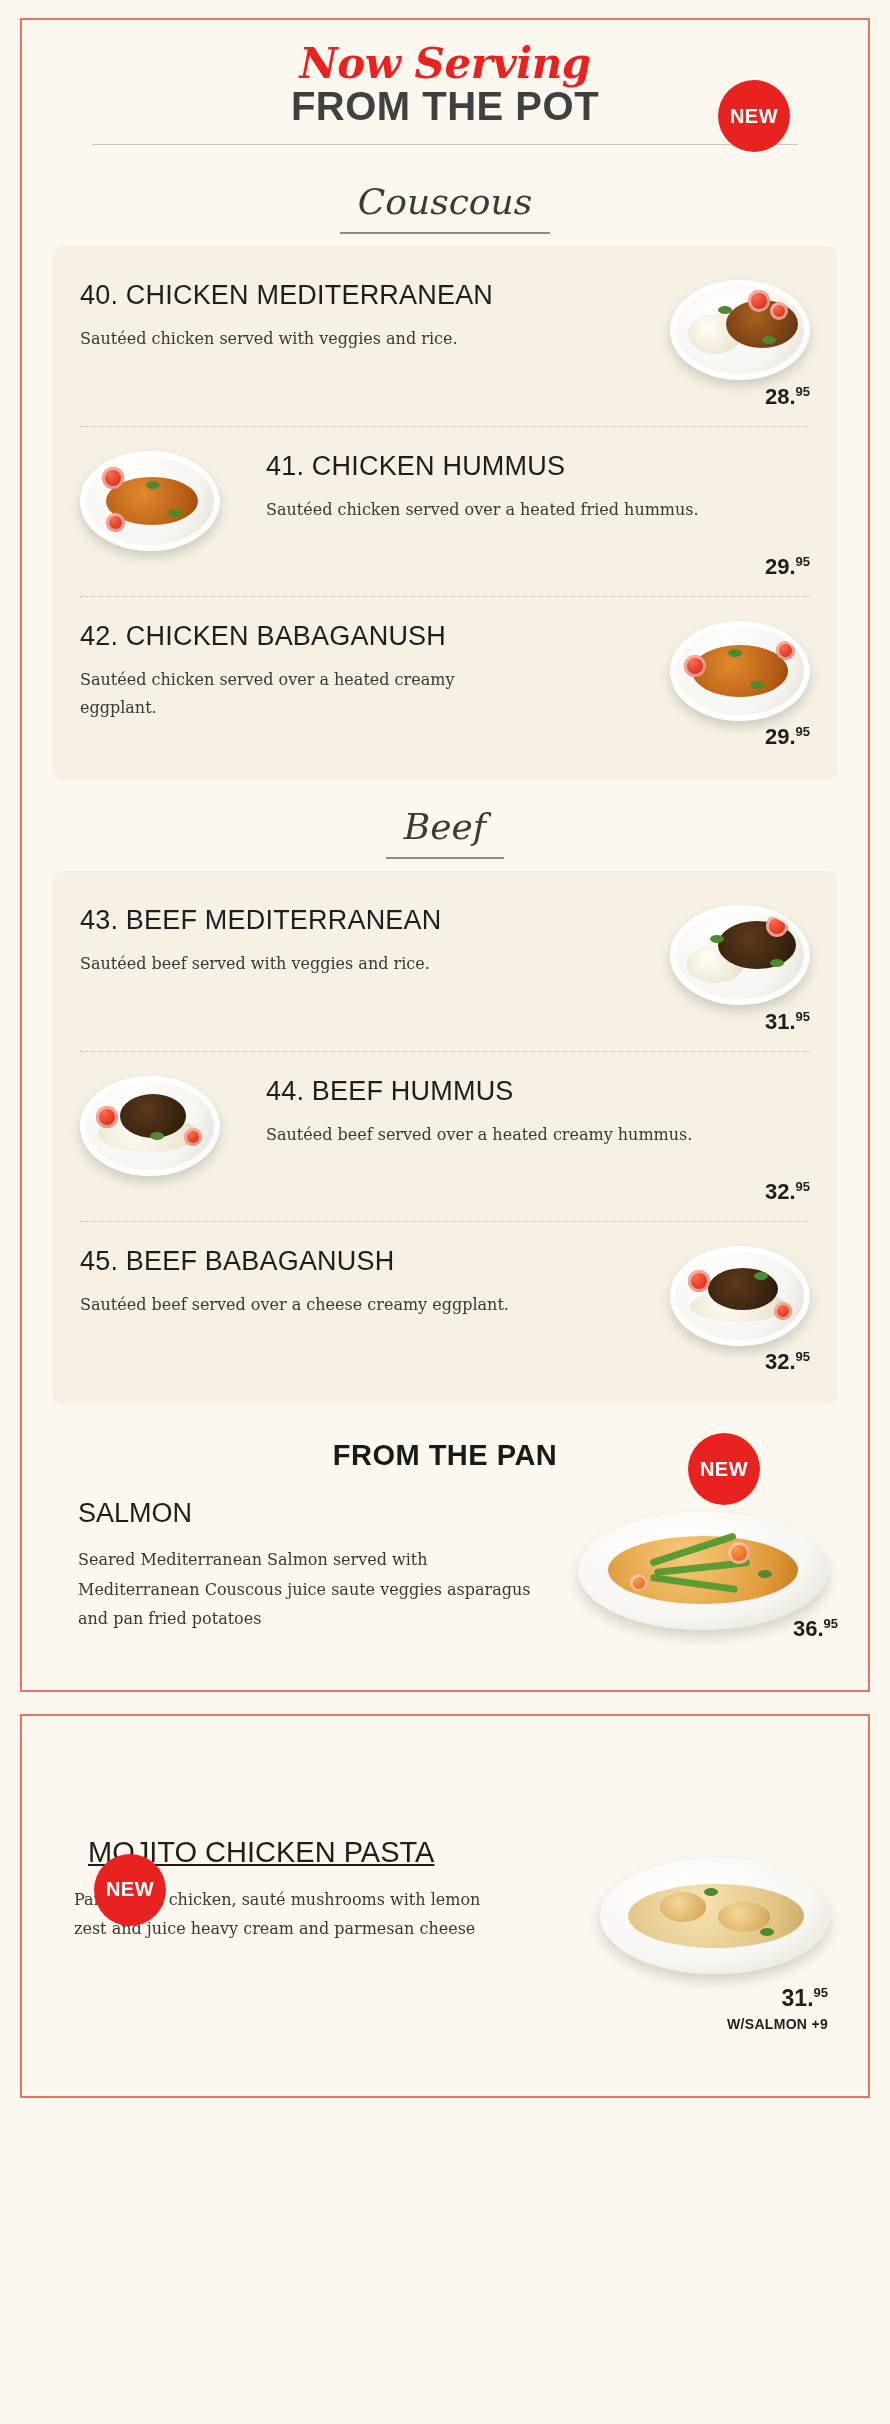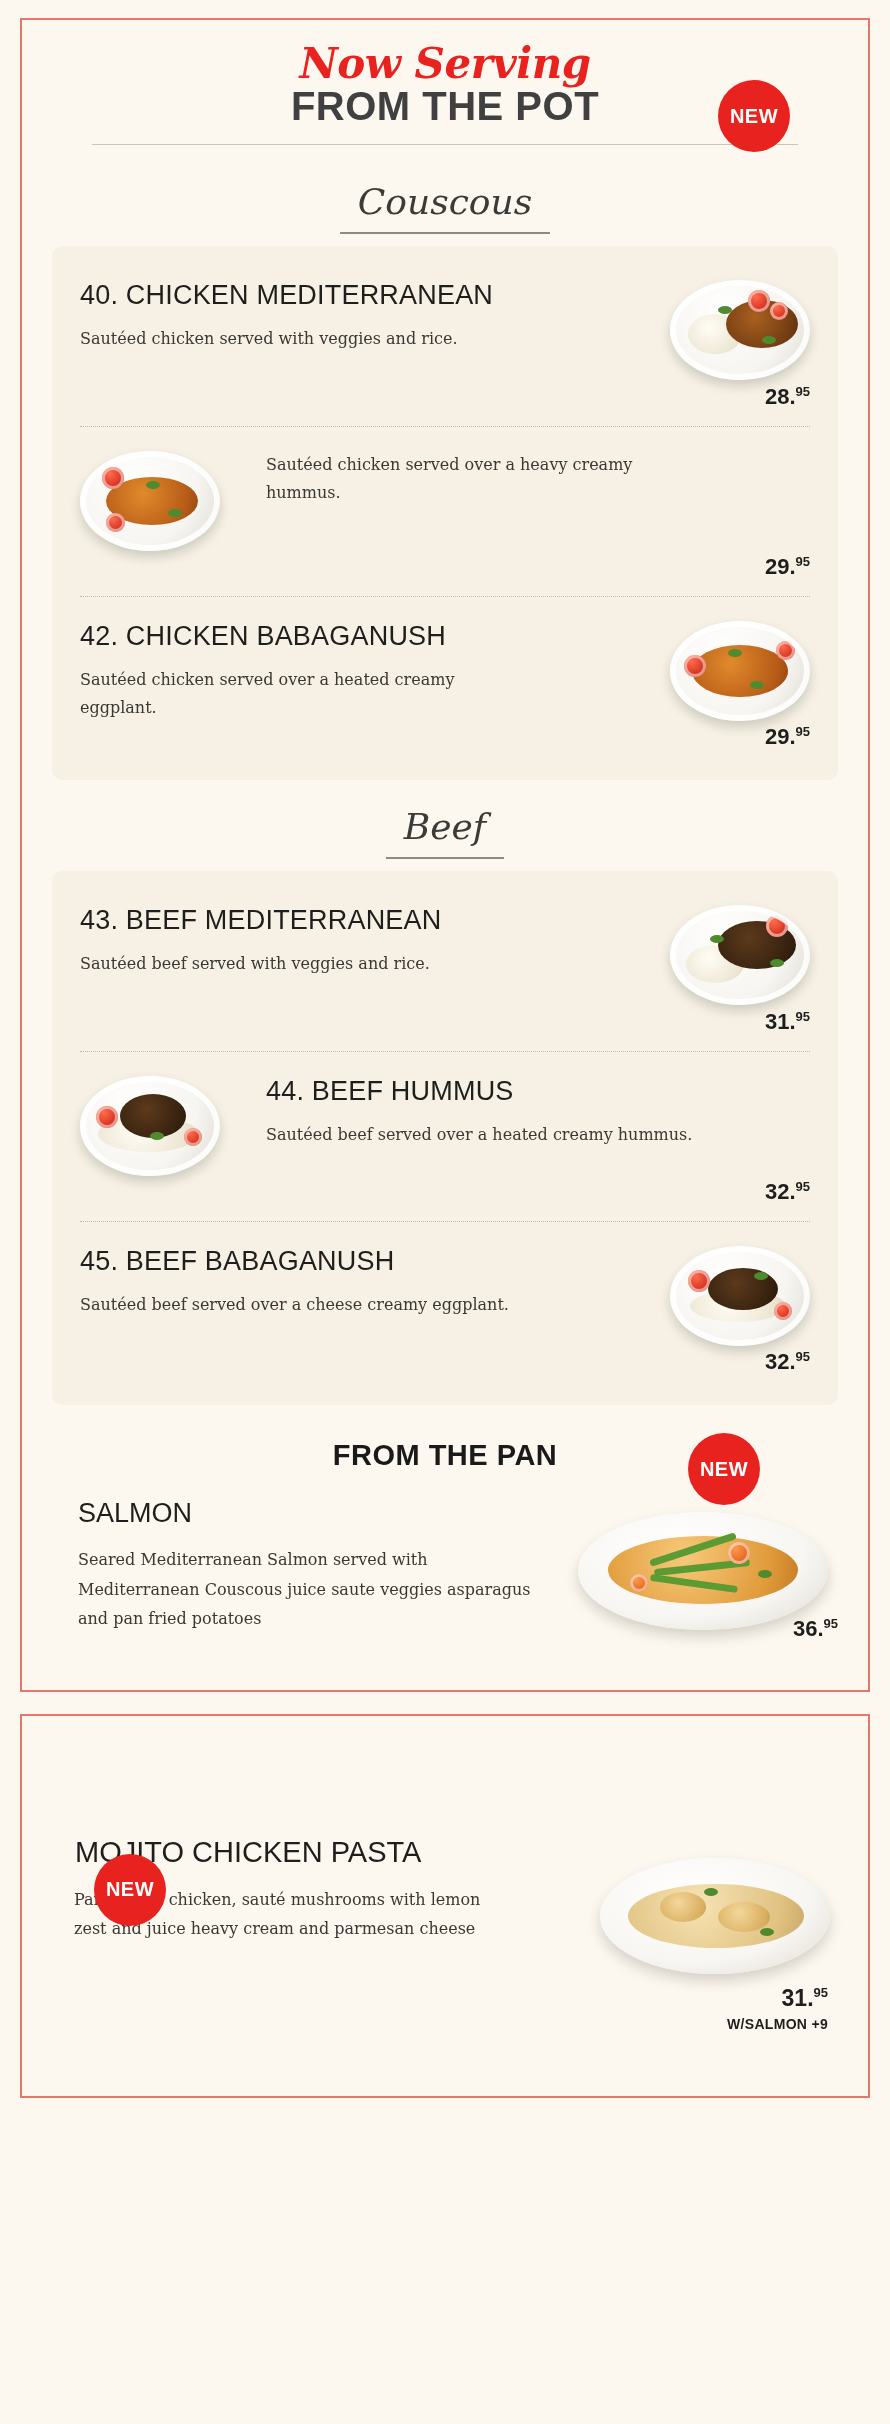--- a/index.html
+++ b/index.html
@@ -237,21 +237,22 @@
     background: #5c9a33;
   }
 
   
   .bottom-inner { position: relative; min-height: 230px; }
   .badge-bottom { left: 42px; top: 18px; }
   .mojito-title {
     font-size: 29px;
     color: #1e1e1c;
     margin-top: 98px;
-    margin-left: 23px;
+    margin-left: 36px;
+    text-decoration: underline;
   }
   .mojito-desc {
     font-family: "DejaVu Serif", serif;
     font-size: 16px;
     line-height: 1.85;
     color: #3a3833;
     max-width: 420px;
     margin-top: 16px;
     margin-left: 22px;
   }
@@ -320,21 +321,22 @@
           <div class="grn" style="left:48px;top:26px;"></div>
           <div class="grn" style="left:92px;top:56px;"></div>
         </div>
       </div>
       <div class="price"><span>28.</span><sup>95</sup></div>
     </div>
 
     <div class="item img-left">
       <div class="item-inner">
         <div class="text-col">
-          <div class="item-desc">Sautéed chicken served over a heavy creamy hummus.</div>
+          <div class="item-title">41. CHICKEN HUMMUS</div>
+          <div class="item-desc">Sautéed chicken served over a heated fried hummus.</div>
         </div>
         <div class="plate plate-md">
           <div class="food meat-orange" style="left:26px;top:26px;width:92px;height:48px;"></div>
           <div class="tom" style="left:22px;top:16px;"></div>
           <div class="tom" style="left:26px;top:62px;width:19px;height:19px;"></div>
           <div class="grn" style="left:66px;top:30px;"></div>
           <div class="grn" style="left:88px;top:58px;"></div>
         </div>
       </div>
       <div class="price"><span>29.</span><sup>95</sup></div>

